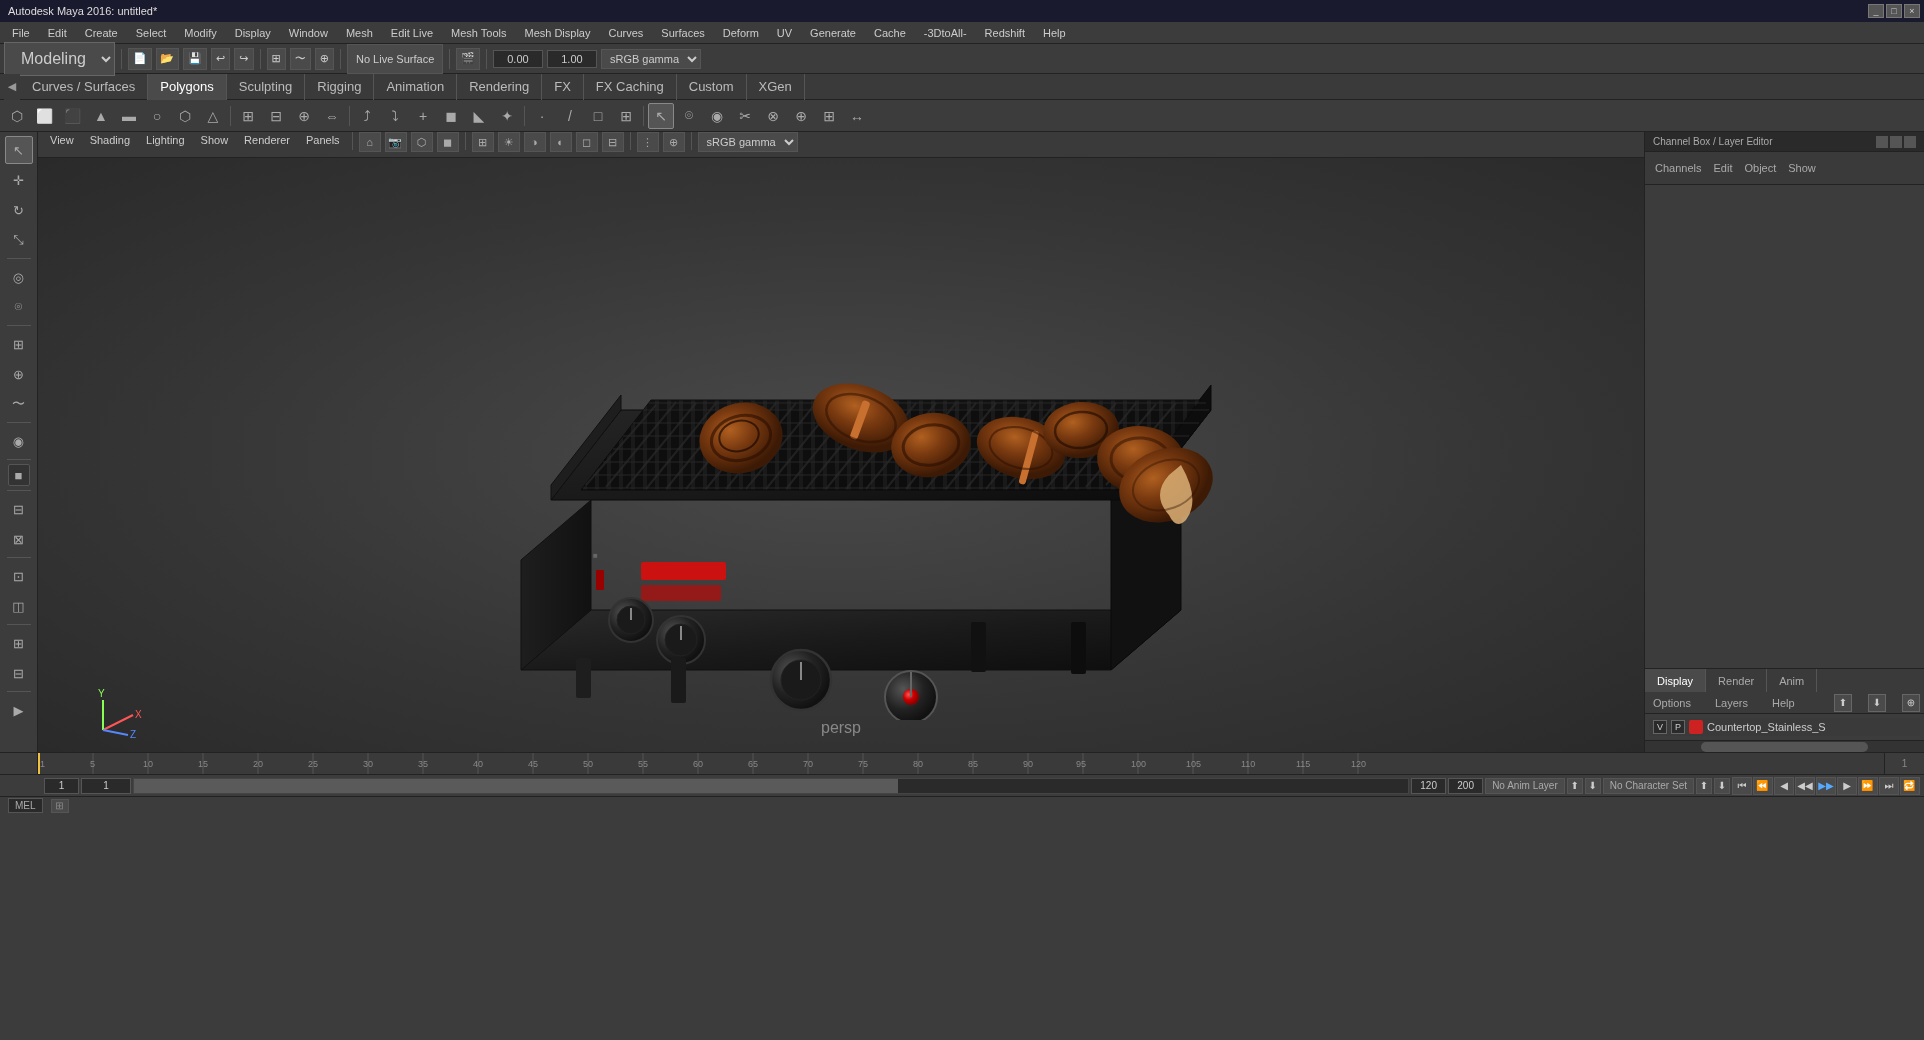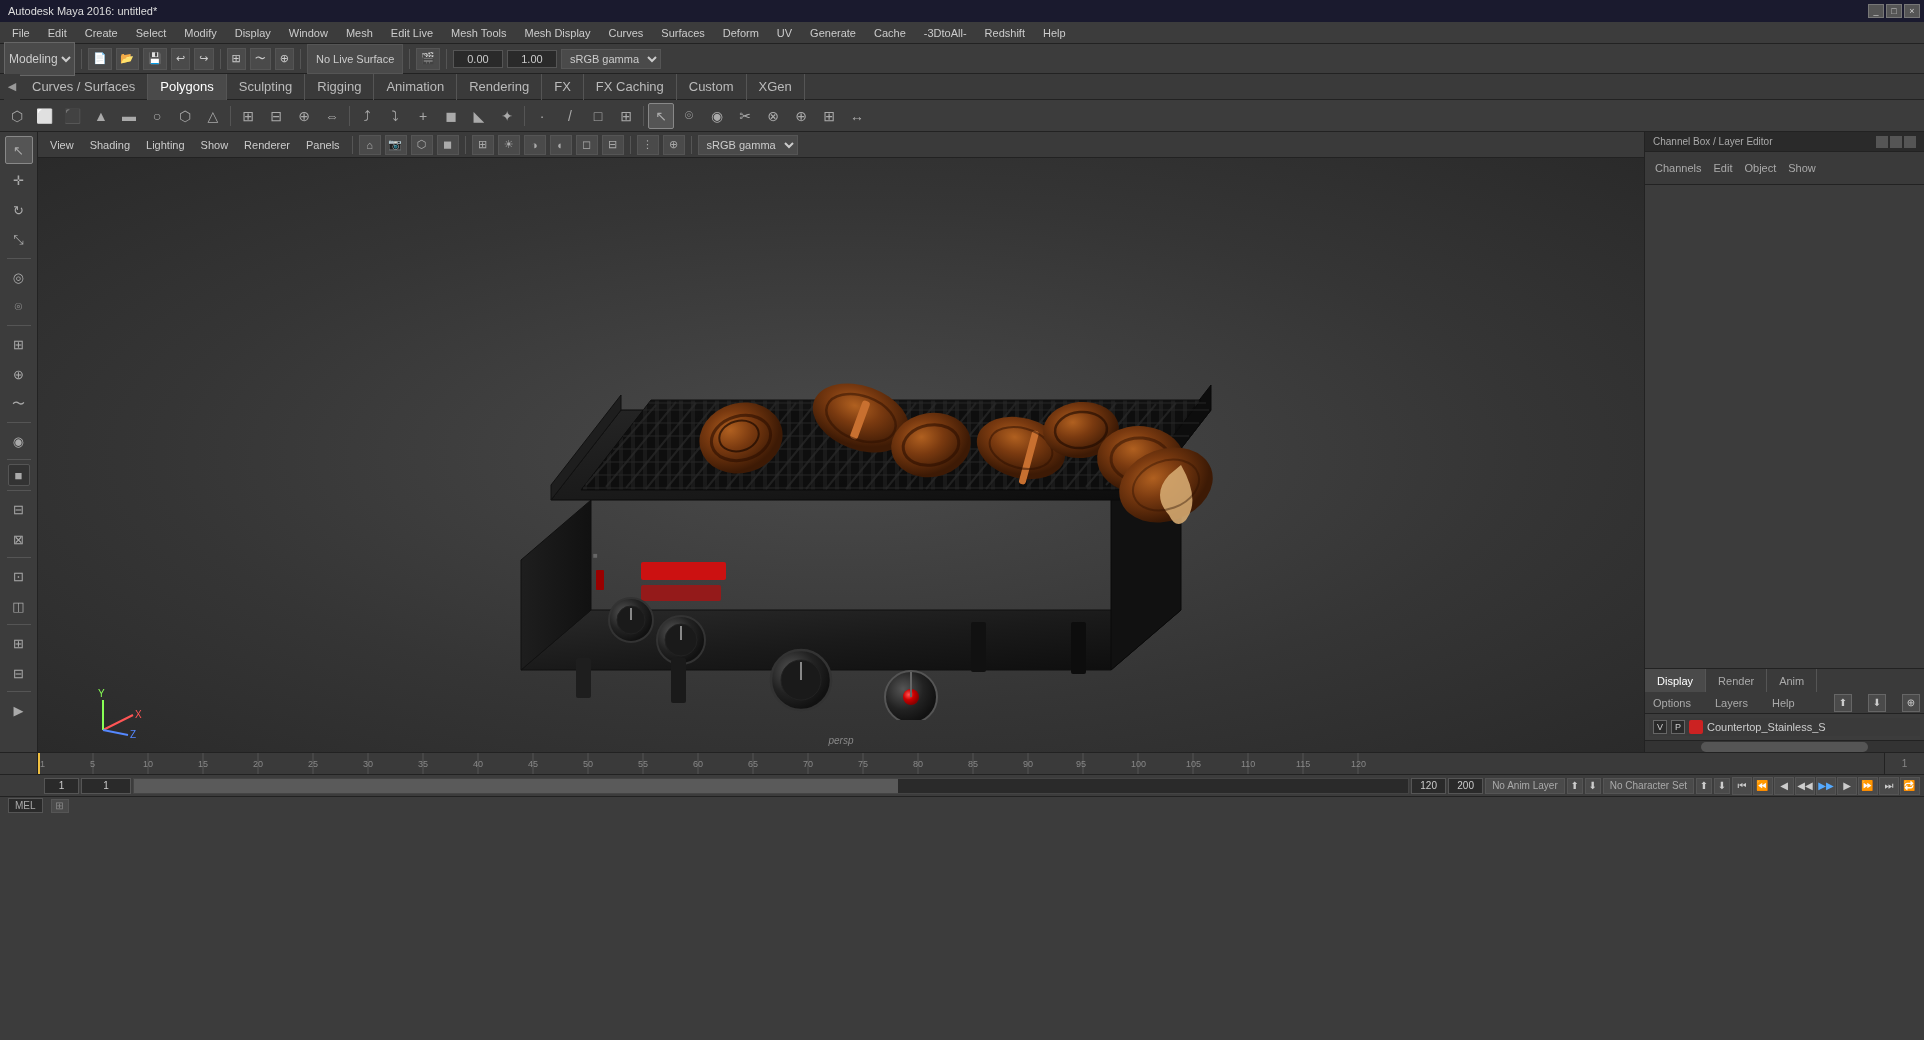--- a/index.html
+++ b/index.html
@@ -34,21 +34,21 @@
     
     #mode-toolbar {
       height: 30px;
       background: #3c3c3c;
       display: flex;
       align-items: center;
       padding: 0 4px;
       gap: 4px;
       border-bottom: 1px solid #222;
     }
-    .mode-select { background: #4a4a4a; border: 1px solid #666; color: #ccc; height: 34px; padding: 0 0; font-size: 12px; }
+    .mode-select { background: #4a4a4a; border: 1px solid #666; color: #ccc; height: 34px; padding: 0 12px; font-size: 16px; }
     .toolbar-btn { background: #4a4a4a; border: 1px solid #555; color: #ccc; height: 22px; padding: 0 4px; font-size: 11px; cursor: pointer; display: flex; align-items: center; }
     .toolbar-sep { width: 1px; height: 20px; background: #555; margin: 0 2px; }
     .toolbar-input { background: #2a2a2a; border: 1px solid #555; color: #ccc; height: 18px; width: 50px; text-align: center; font-size: 11px; }
     .no-live-surface { background: #4a4a4a; border: 1px solid #555; color: #ccc; height: 30px; padding: 0 8px; font-size: 11px; display: flex; align-items: center; }
 
     
     #tab-bar {
       height: 26px;
       background: #3a3a3a;
       display: flex;
@@ -93,21 +93,20 @@
     }
     .left-tool { width: 28px; height: 28px; background: transparent; border: 1px solid transparent; display: flex; align-items: center; justify-content: center; cursor: pointer; color: #aaa; border-radius: 2px; font-size: 13px; }
     .left-tool.active { background: #555; border-color: #888; }
     .left-sep { width: 24px; height: 1px; background: #555; margin: 2px 0; }
 
     
     #viewport-toolbar {
       height: 26px;
       background: #3a3a3a;
       display: flex;
-      align-items: center;
       padding: 0 6px;
       gap: 4px;
       border-bottom: 1px solid #222;
       font-size: 11px;
     }
     .vp-menu { color: #ccc; cursor: pointer; padding: 2px 6px; }
     .vp-sep { width: 1px; height: 18px; background: #555; margin: 0 2px; }
     .vp-btn { width: 22px; height: 20px; background: #4a4a4a; border: 1px solid #555; display: flex; align-items: center; justify-content: center; cursor: pointer; font-size: 11px; color: #aaa; }
     .color-select { background: #4a4a4a; border: 1px solid #555; color: #ccc; height: 20px; padding: 0 4px; font-size: 11px; }
 
@@ -123,26 +122,25 @@
       height: 100%;
       background: radial-gradient(ellipse at center, #4a4a4a 0%, #353535 60%, #2a2a2a 100%);
       display: flex;
       align-items: center;
       justify-content: center;
       position: relative;
     }
 
     .viewport-label {
       position: absolute;
-      bottom: 6px;
+      bottom: 15px;
       left: 50%;
       transform: translateX(-50%);
       color: #888;
-      font-size: 10px;
-      font-style: italic;
+      font-size: 16px;
     }
 
     
     #right-panel {
       width: 280px;
       background: #3c3c3c;
       border-left: 1px solid #222;
       display: flex;
       flex-direction: column;
       flex-shrink: 0;

